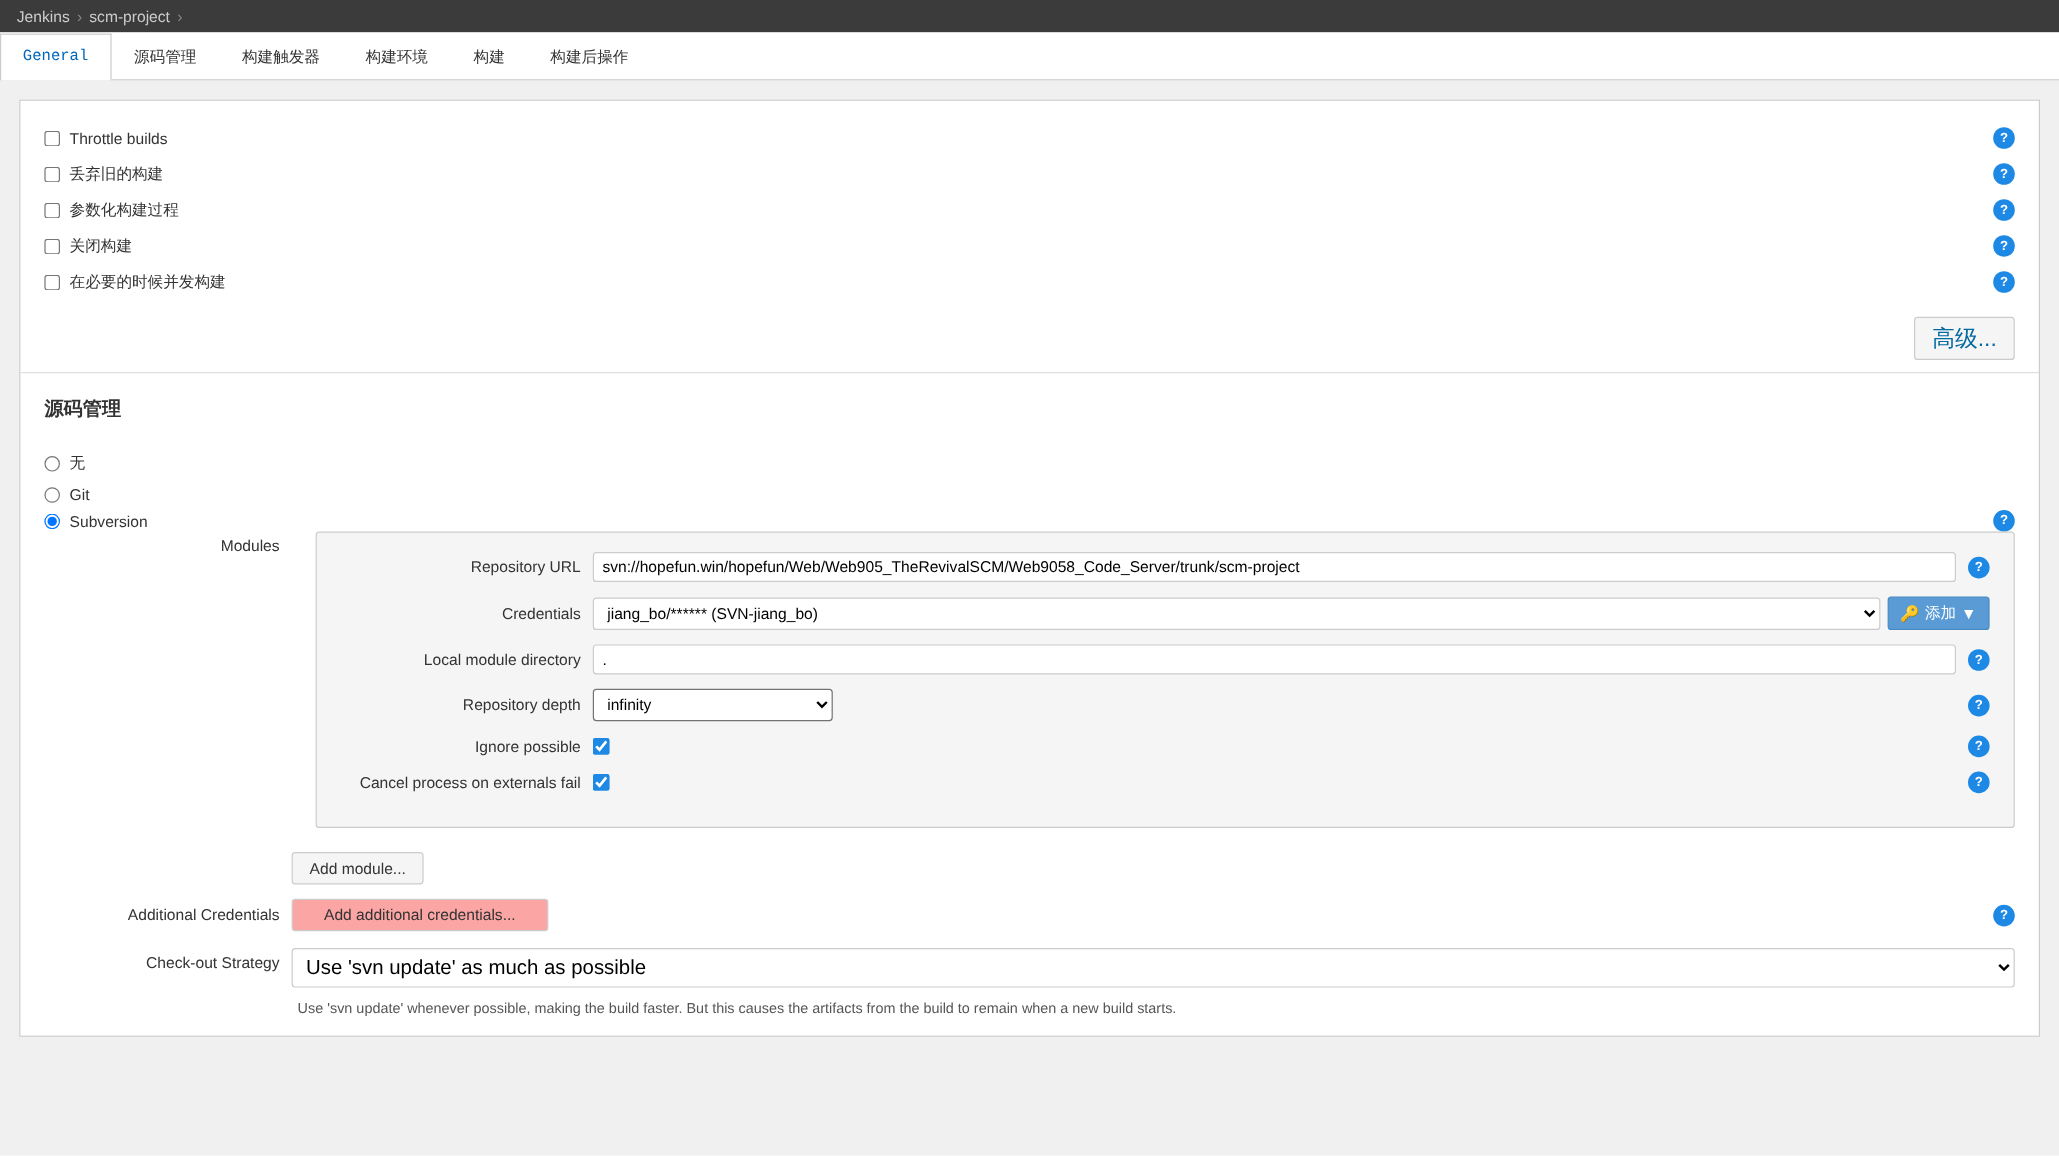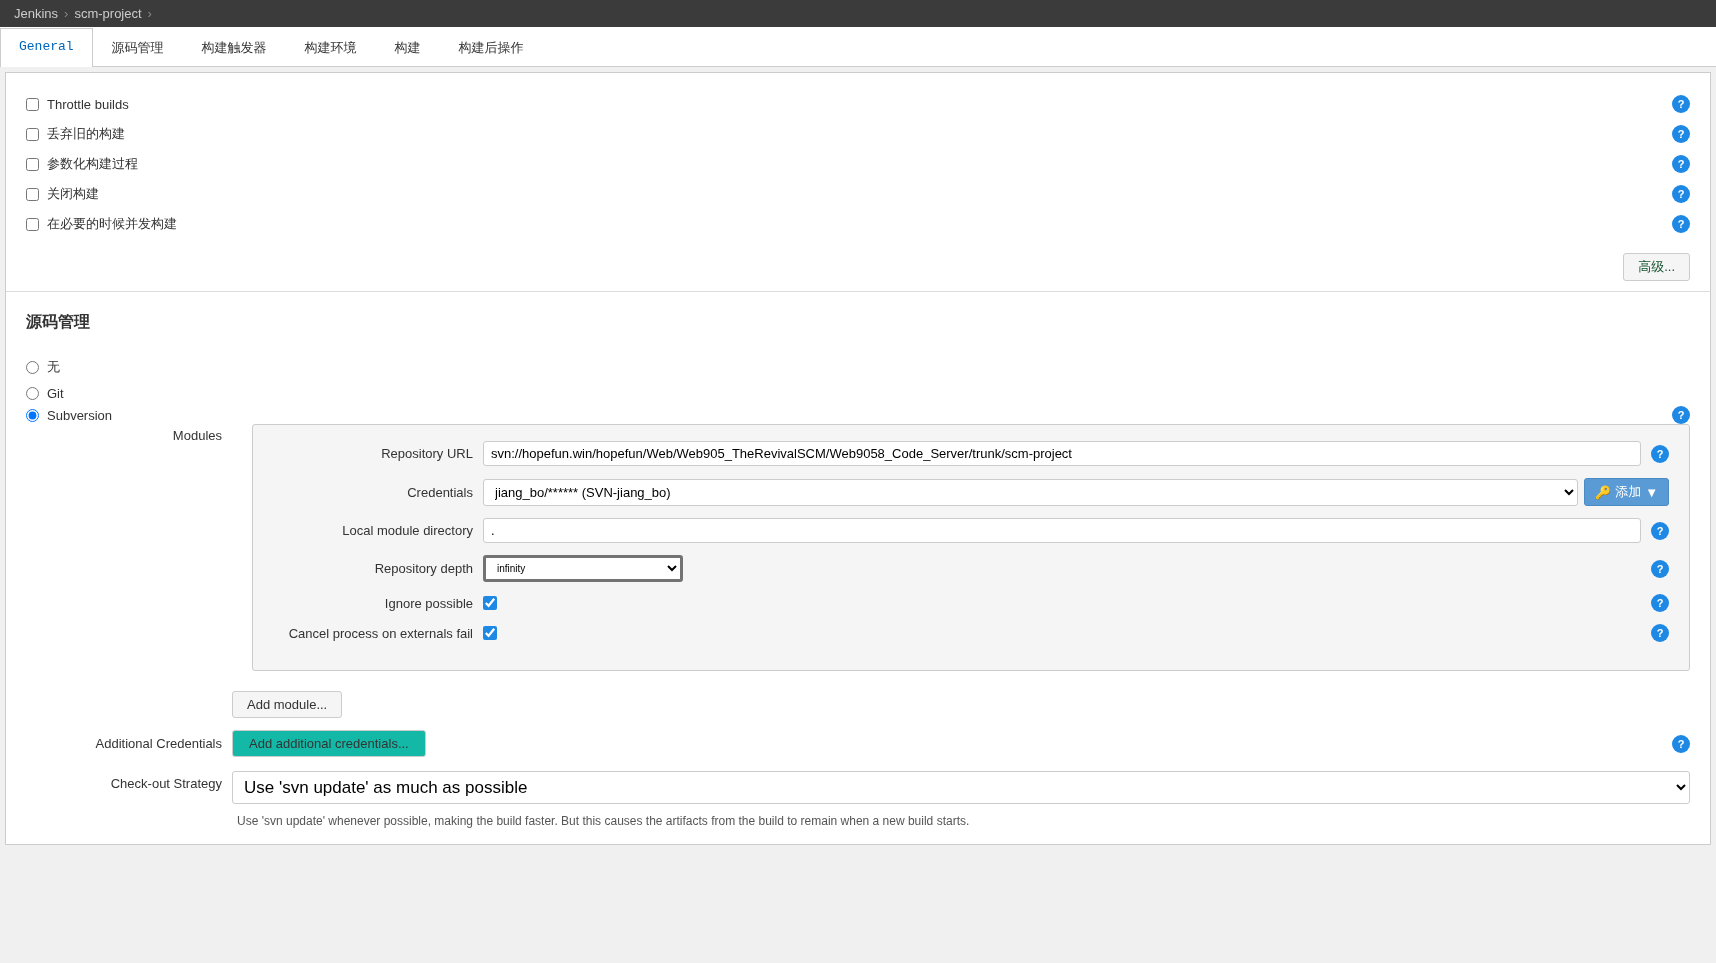--- a/index.html
+++ b/index.html
@@ -47,21 +47,21 @@
       background: #fff;
       border-color: #ccc;
       border-bottom-color: #fff;
       color: #0066bb;
     }
 
     
     .content-panel {
       background: #fff;
       border: 1px solid #ccc;
-      margin: 5px;
+      margin: 16px;
       padding: 16px 20px;
     }
 
     
     .checkbox-row {
       display: flex;
       align-items: center;
       padding: 6px 0;
       position: relative;
     }
@@ -96,22 +96,22 @@
       justify-content: flex-end;
       margin-top: 14px;
       padding-bottom: 10px;
     }
     .btn-advanced {
       padding: 4px 14px;
       background: #f5f5f5;
       border: 1px solid #ccc;
       border-radius: 3px;
       cursor: pointer;
-      font-size: 13px;
-      color: #14532d;
+      font-size: 19px;
+      color: #0369a1;
     }
 
     
     .section-heading {
       font-size: 16px;
       font-weight: 600;
       color: #333;
       margin: 20px 0 16px 0;
       padding-bottom: 4px;
     }
@@ -190,23 +190,23 @@
       border-radius: 3px;
       cursor: pointer;
       font-size: 13px;
       display: flex;
       align-items: center;
       gap: 4px;
     }
 
     .depth-select {
       padding: 4px 7px;
-      border: 3px solid #737373;
-      border-radius: 3px;
-      font-size: 10px;
+      border: 1px solid #737373;
+      border-radius: 3px;
+      font-size: 13px;
       background: #fff;
       min-width: 200px;
     }
 
     .checkbox-styled {
       width: 14px;
       height: 14px;
       accent-color: #1e88e5;
     }
 
@@ -241,22 +241,22 @@
       margin-bottom: 14px;
       padding-left: 16px;
     }
     .additional-label {
       min-width: 180px;
       font-size: 13px;
       color: #333;
       text-align: right;
     }
     .btn-add-additional {
-      padding: 5px 16px;
-      background: #14b8a6;
+      padding: 5px 26px;
+      background: #fca5a5;
       border: 1px solid #ccc;
       border-radius: 3px;
       cursor: pointer;
       font-size: 13px;
       color: #333;
     }
 
     
     .checkout-row {
       display: flex;

